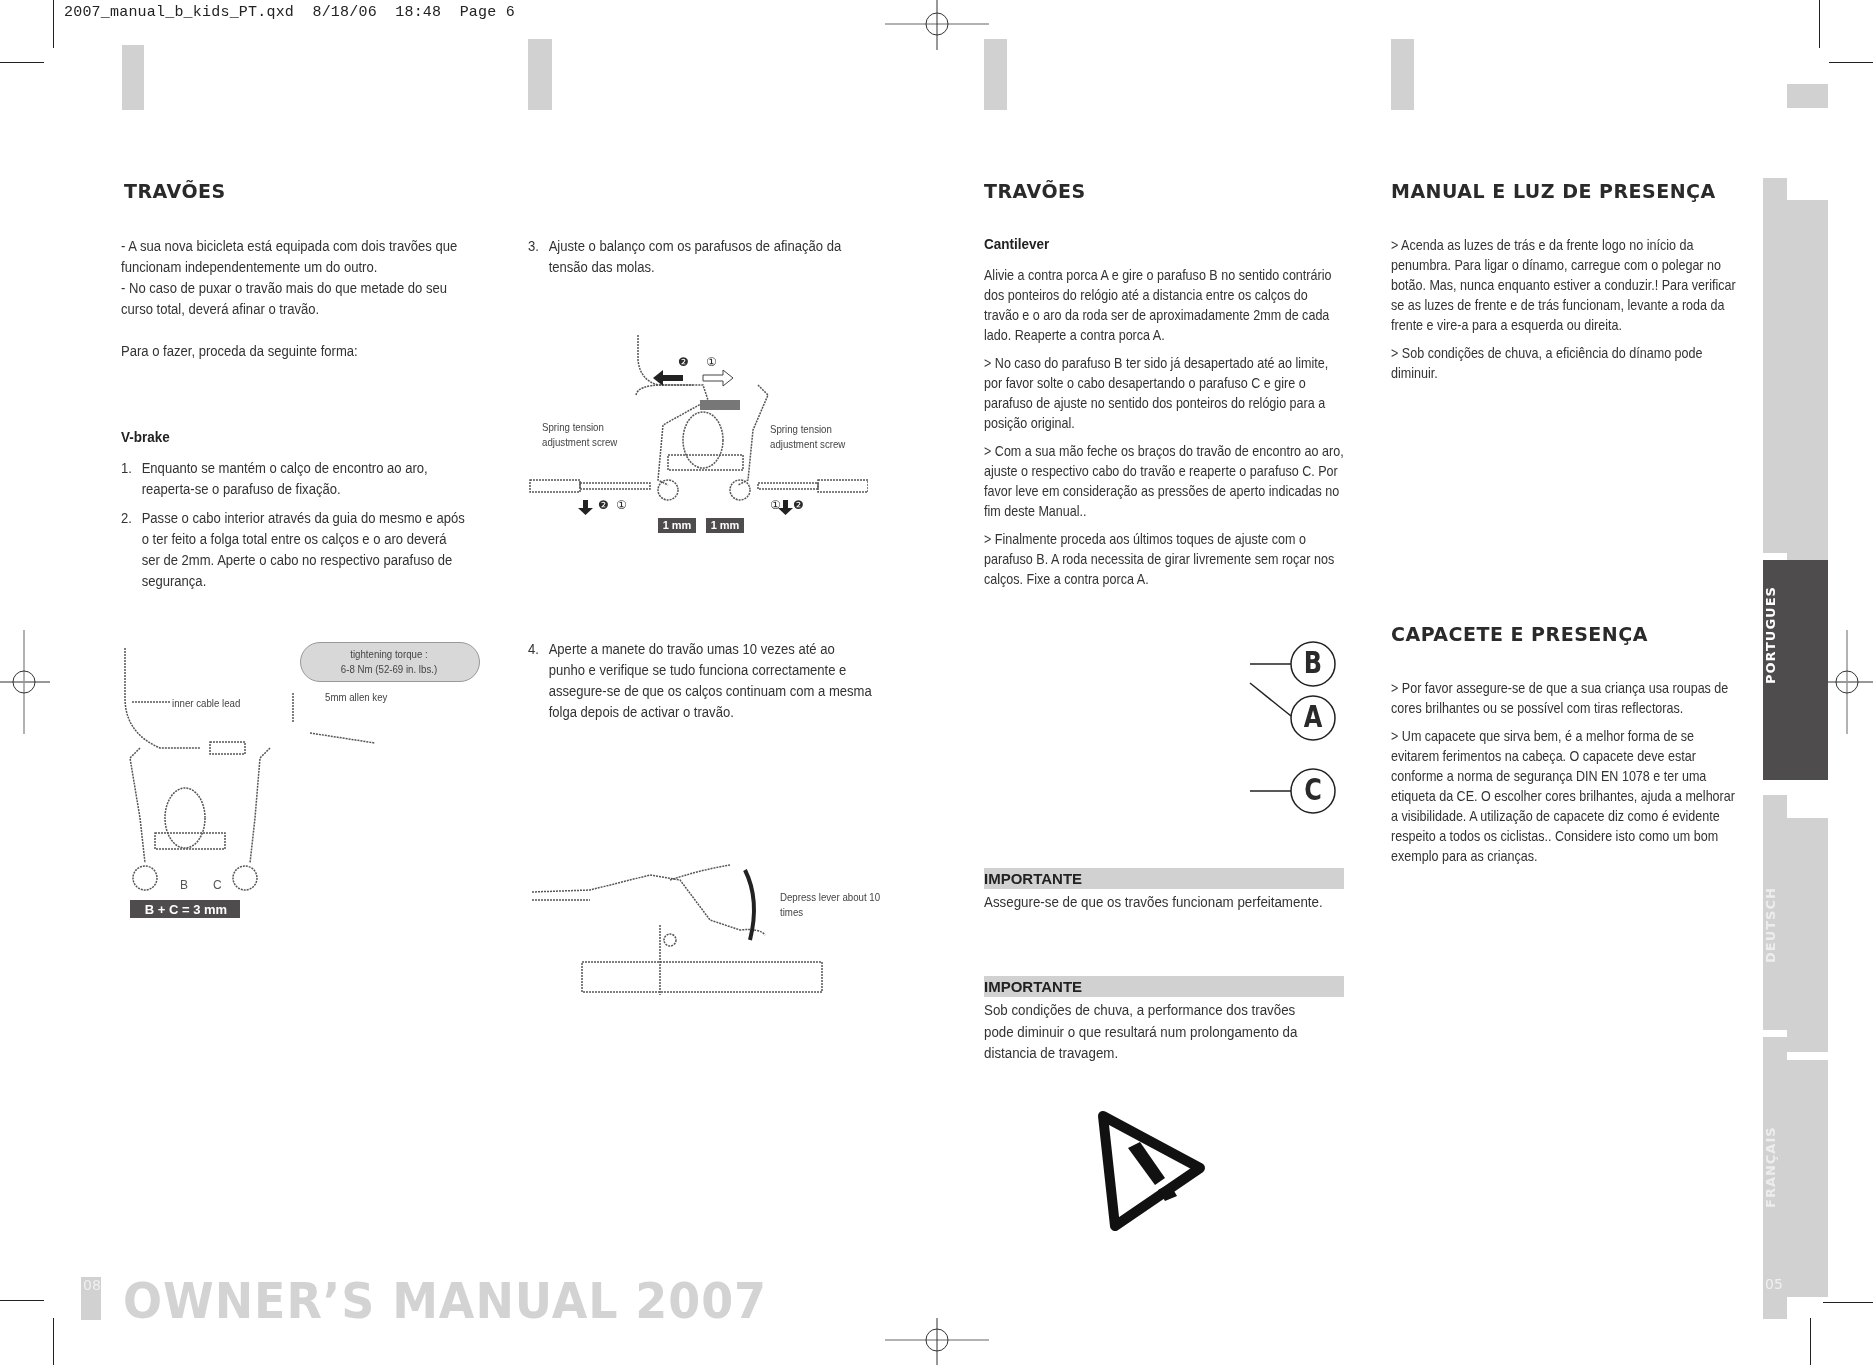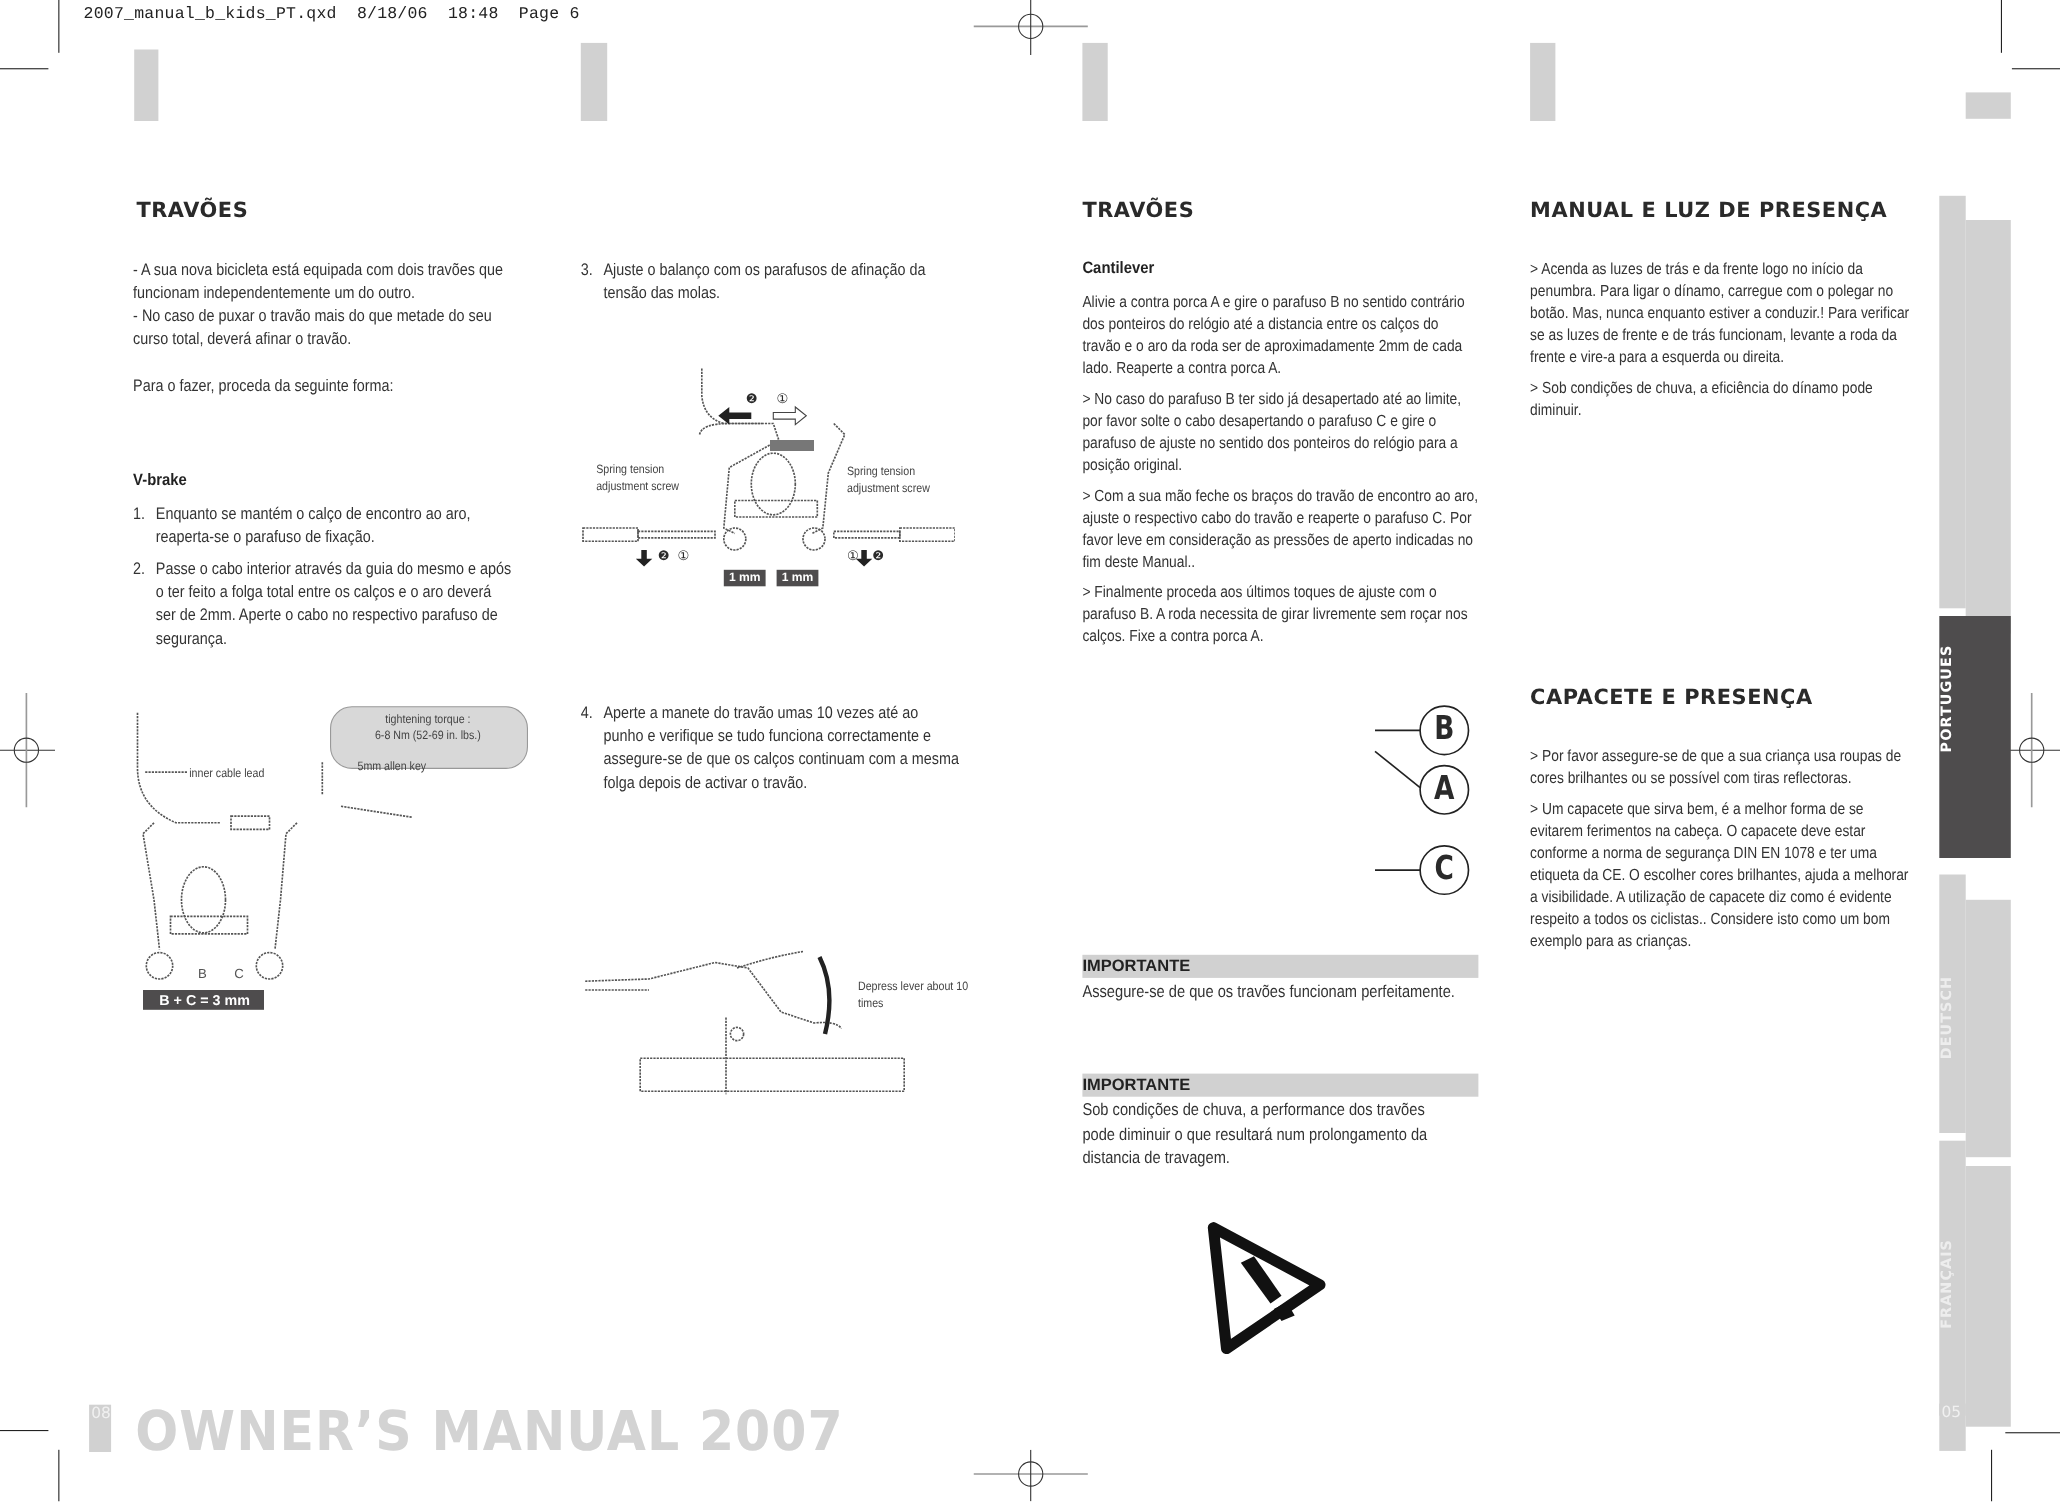--- a/index.html
+++ b/index.html
@@ -1,20 +1,20 @@
 <!DOCTYPE html>
 <html><head>
 <meta charset="utf-8">
 <style>
   * { box-sizing: border-box; margin: 0; padding: 0; }
   html, body { width: 1873px; height: 1365px; background: #ffffff; overflow: hidden; }
   body { position: relative; font-family: "Liberation Sans", "DejaVu Sans", sans-serif; color: #2a2a2a; }
 
   .abs { position: absolute; }
-  .slug { left: 76px; top: 4px; font-family: "Liberation Mono", "DejaVu Sans Mono", monospace; font-size: 15px; color: #222; white-space: pre; letter-spacing: 0.2px; }
+  .slug { left: 64px; top: 4px; font-family: "Liberation Mono", "DejaVu Sans Mono", monospace; font-size: 15px; color: #222; white-space: pre; letter-spacing: 0.2px; }
   .trim { background: #222; }
   .gray-bar { background: #d1d1d1; }
 
   .h2 { font-family: "DejaVu Sans", sans-serif; font-weight: bold; font-size: 19px; color: #2a2a2a; letter-spacing: 0.5px; }
   .sub { font-family: "Liberation Sans", sans-serif; font-weight: bold; font-size: 15px; color: #222; transform: scaleX(0.9); transform-origin: left; }
   .body { font-family: "Liberation Sans", sans-serif; font-size: 15.2px; line-height: 21px; color: #333; transform: scaleX(0.86); transform-origin: left top; }
   .body p { margin-bottom: 8px; }
   .body p.gap { margin-bottom: 21px; }
   .steps li { list-style: none; display: flex; margin-bottom: 8px; }
   .steps .n { width: 24px; flex: none; }
@@ -133,21 +133,21 @@
   <div class="abs" style="left:178px;top:188px;width:38px;height:15px;background:#4e4c4d;color:#fff;font-size:11px;font-weight:bold;text-align:center;line-height:15px;">1 mm</div>
   <span class="abs" style="left:150px;top:25px;font-size:12px;">❷</span>
   <span class="abs" style="left:178px;top:25px;font-size:12px;">①</span>
   <span class="abs" style="left:70px;top:168px;font-size:12px;">❷</span>
   <span class="abs" style="left:88px;top:168px;font-size:12px;">①</span>
   <span class="abs" style="left:242px;top:168px;font-size:12px;">①</span>
   <span class="abs" style="left:265px;top:168px;font-size:12px;">❷</span>
 </div>
 
 <div class="abs" style="left:120px;top:638px;width:370px;height:320px;">
-  <div class="abs" style="left:180px;top:4px;width:180px;height:57px;border-radius:20px;background:#d8d8d8;border:1px solid #999;">
+  <div class="abs" style="left:180px;top:4px;width:180px;height:40px;border-radius:20px;background:#d8d8d8;border:1px solid #999;">
     <div class="small" style="text-align:center;width:200px;margin-top:4px;">tightening torque :</div>
     <div class="small" style="text-align:center;width:200px;">6-8 Nm (52-69 in. lbs.)</div>
   </div>
   <div class="abs small" style="left:205px;top:52px;">5mm allen key</div>
   <div class="abs small" style="left:52px;top:58px;">inner cable lead</div>
   <svg width="370" height="320" style="position:absolute;left:0;top:0;">
     <g fill="none" stroke="#555" stroke-width="1.5" stroke-dasharray="2 1">
       <path d="M5 10 L5 60 Q5 95 40 110 L80 110"></path>
       <line x1="12" y1="64" x2="50" y2="64"></line>
       <path d="M20 110 L10 120 L20 180 L25 225"></path>

